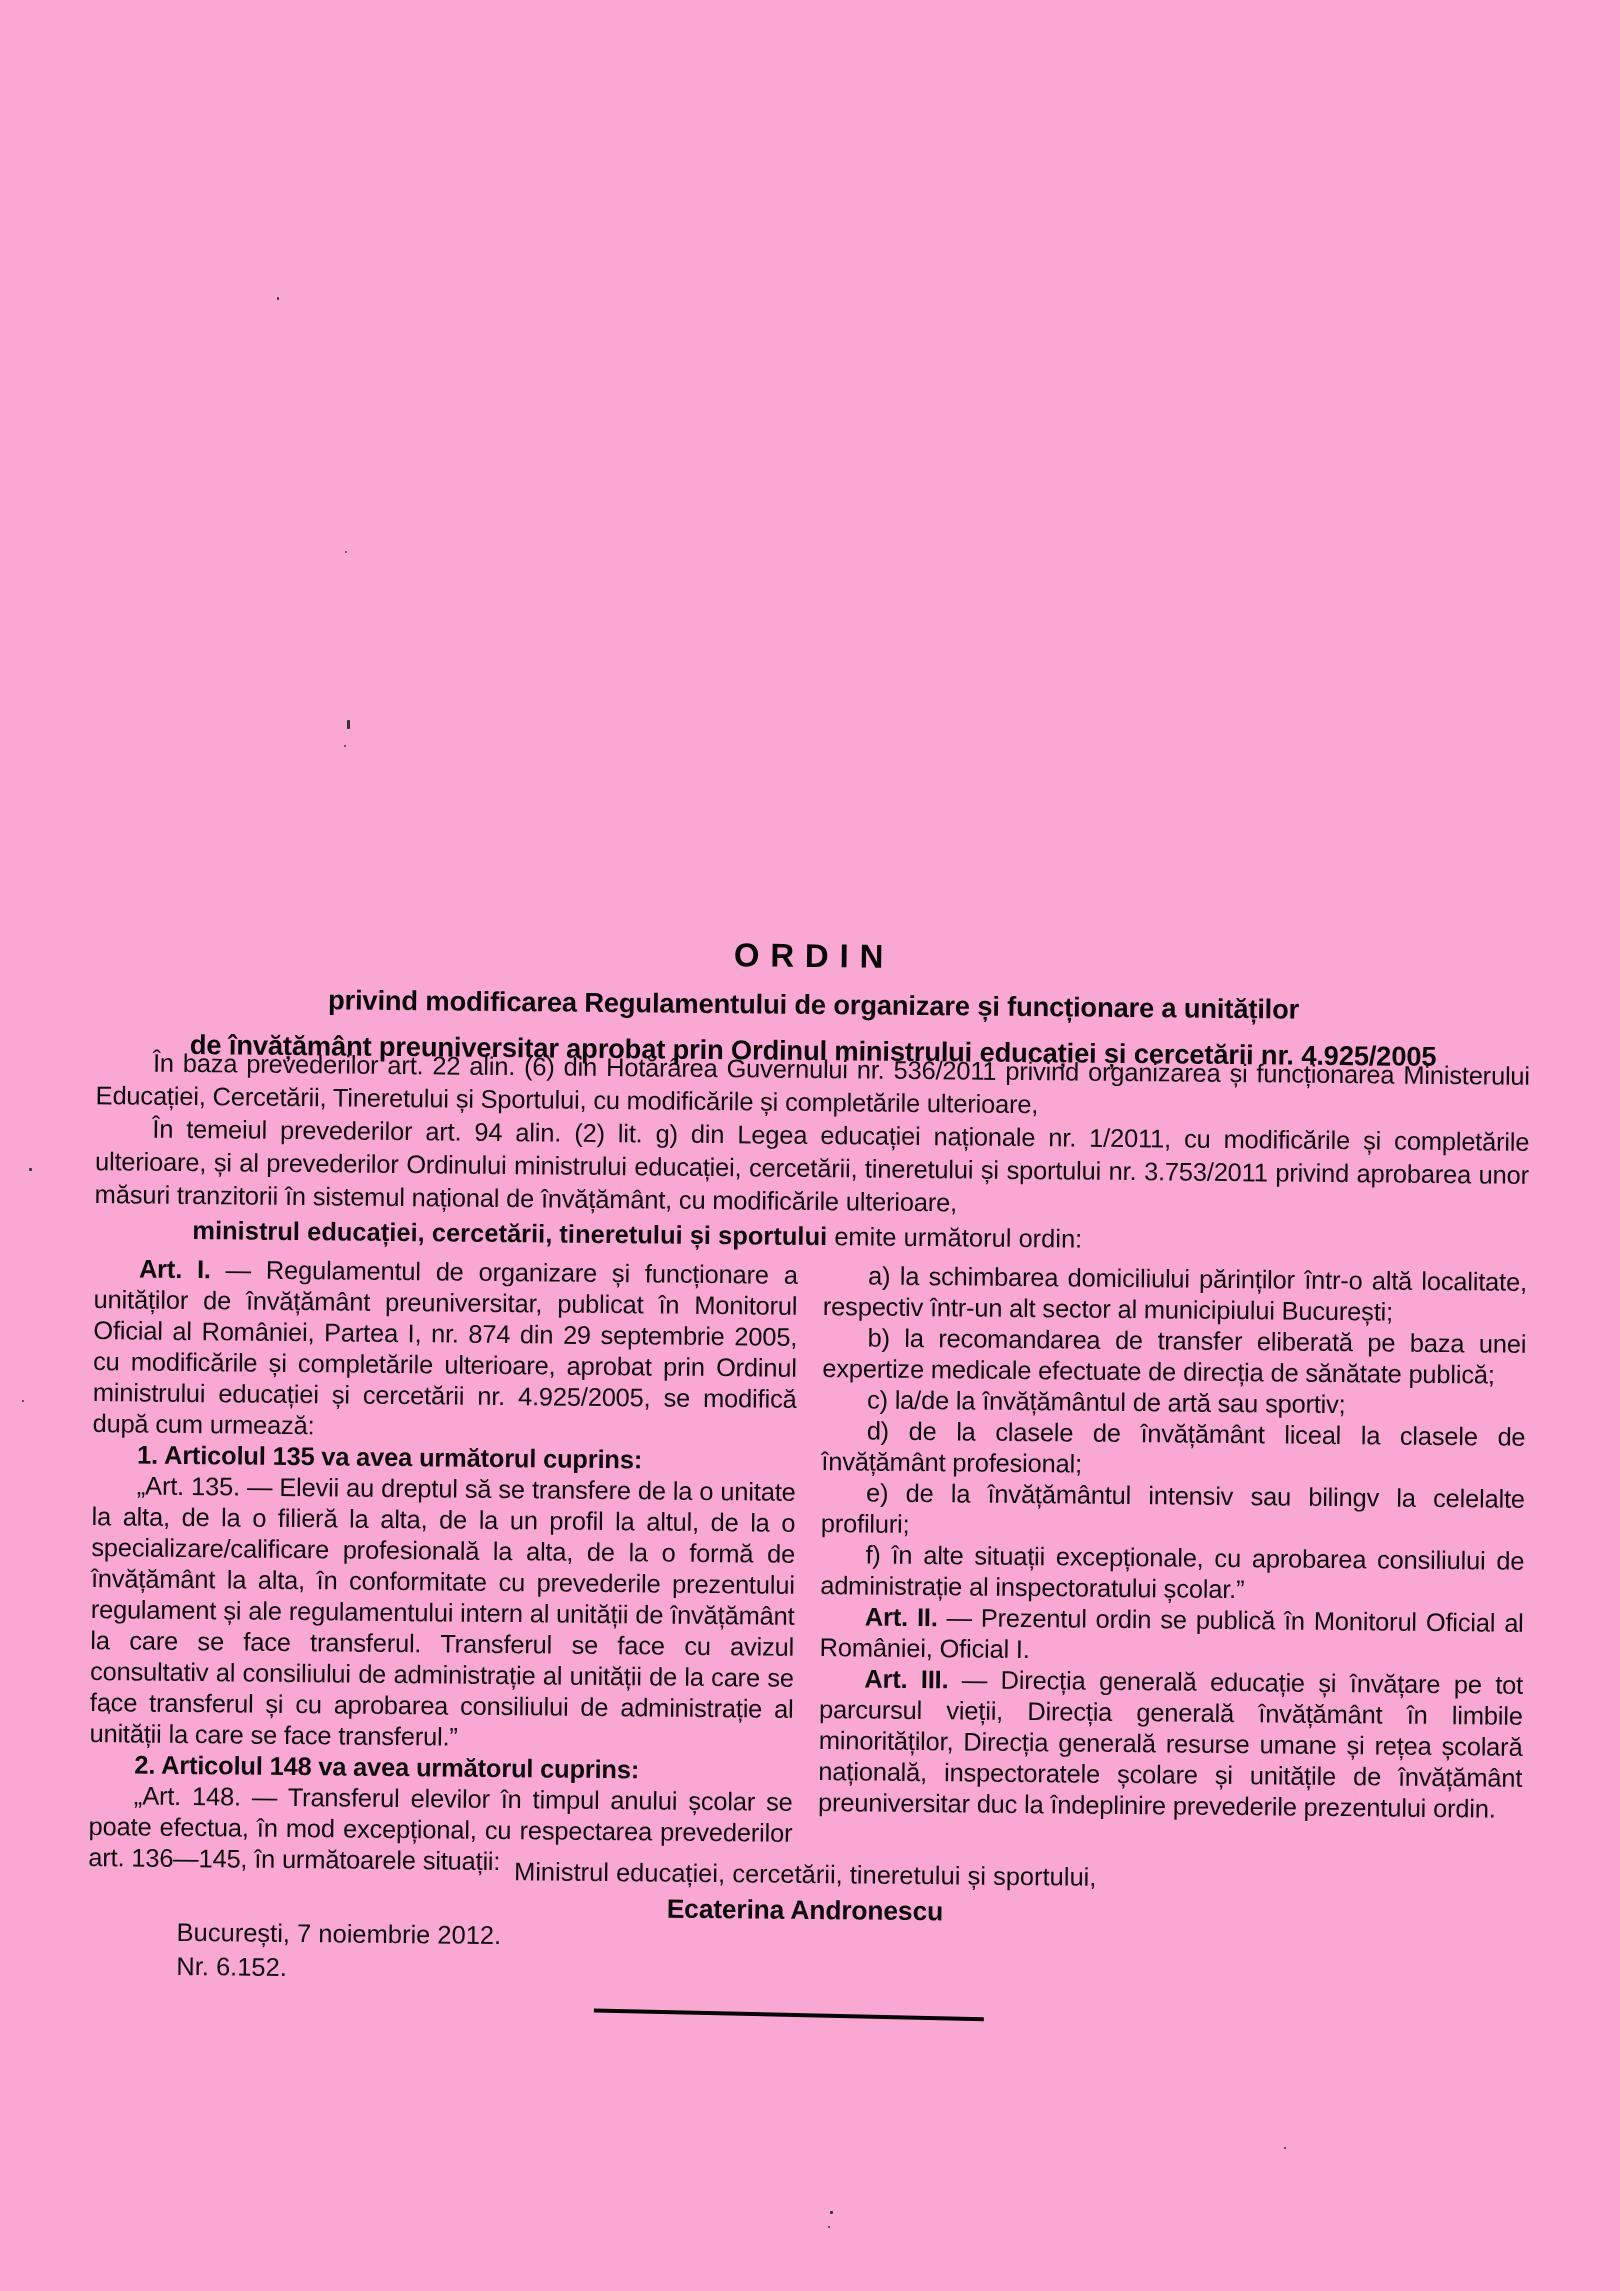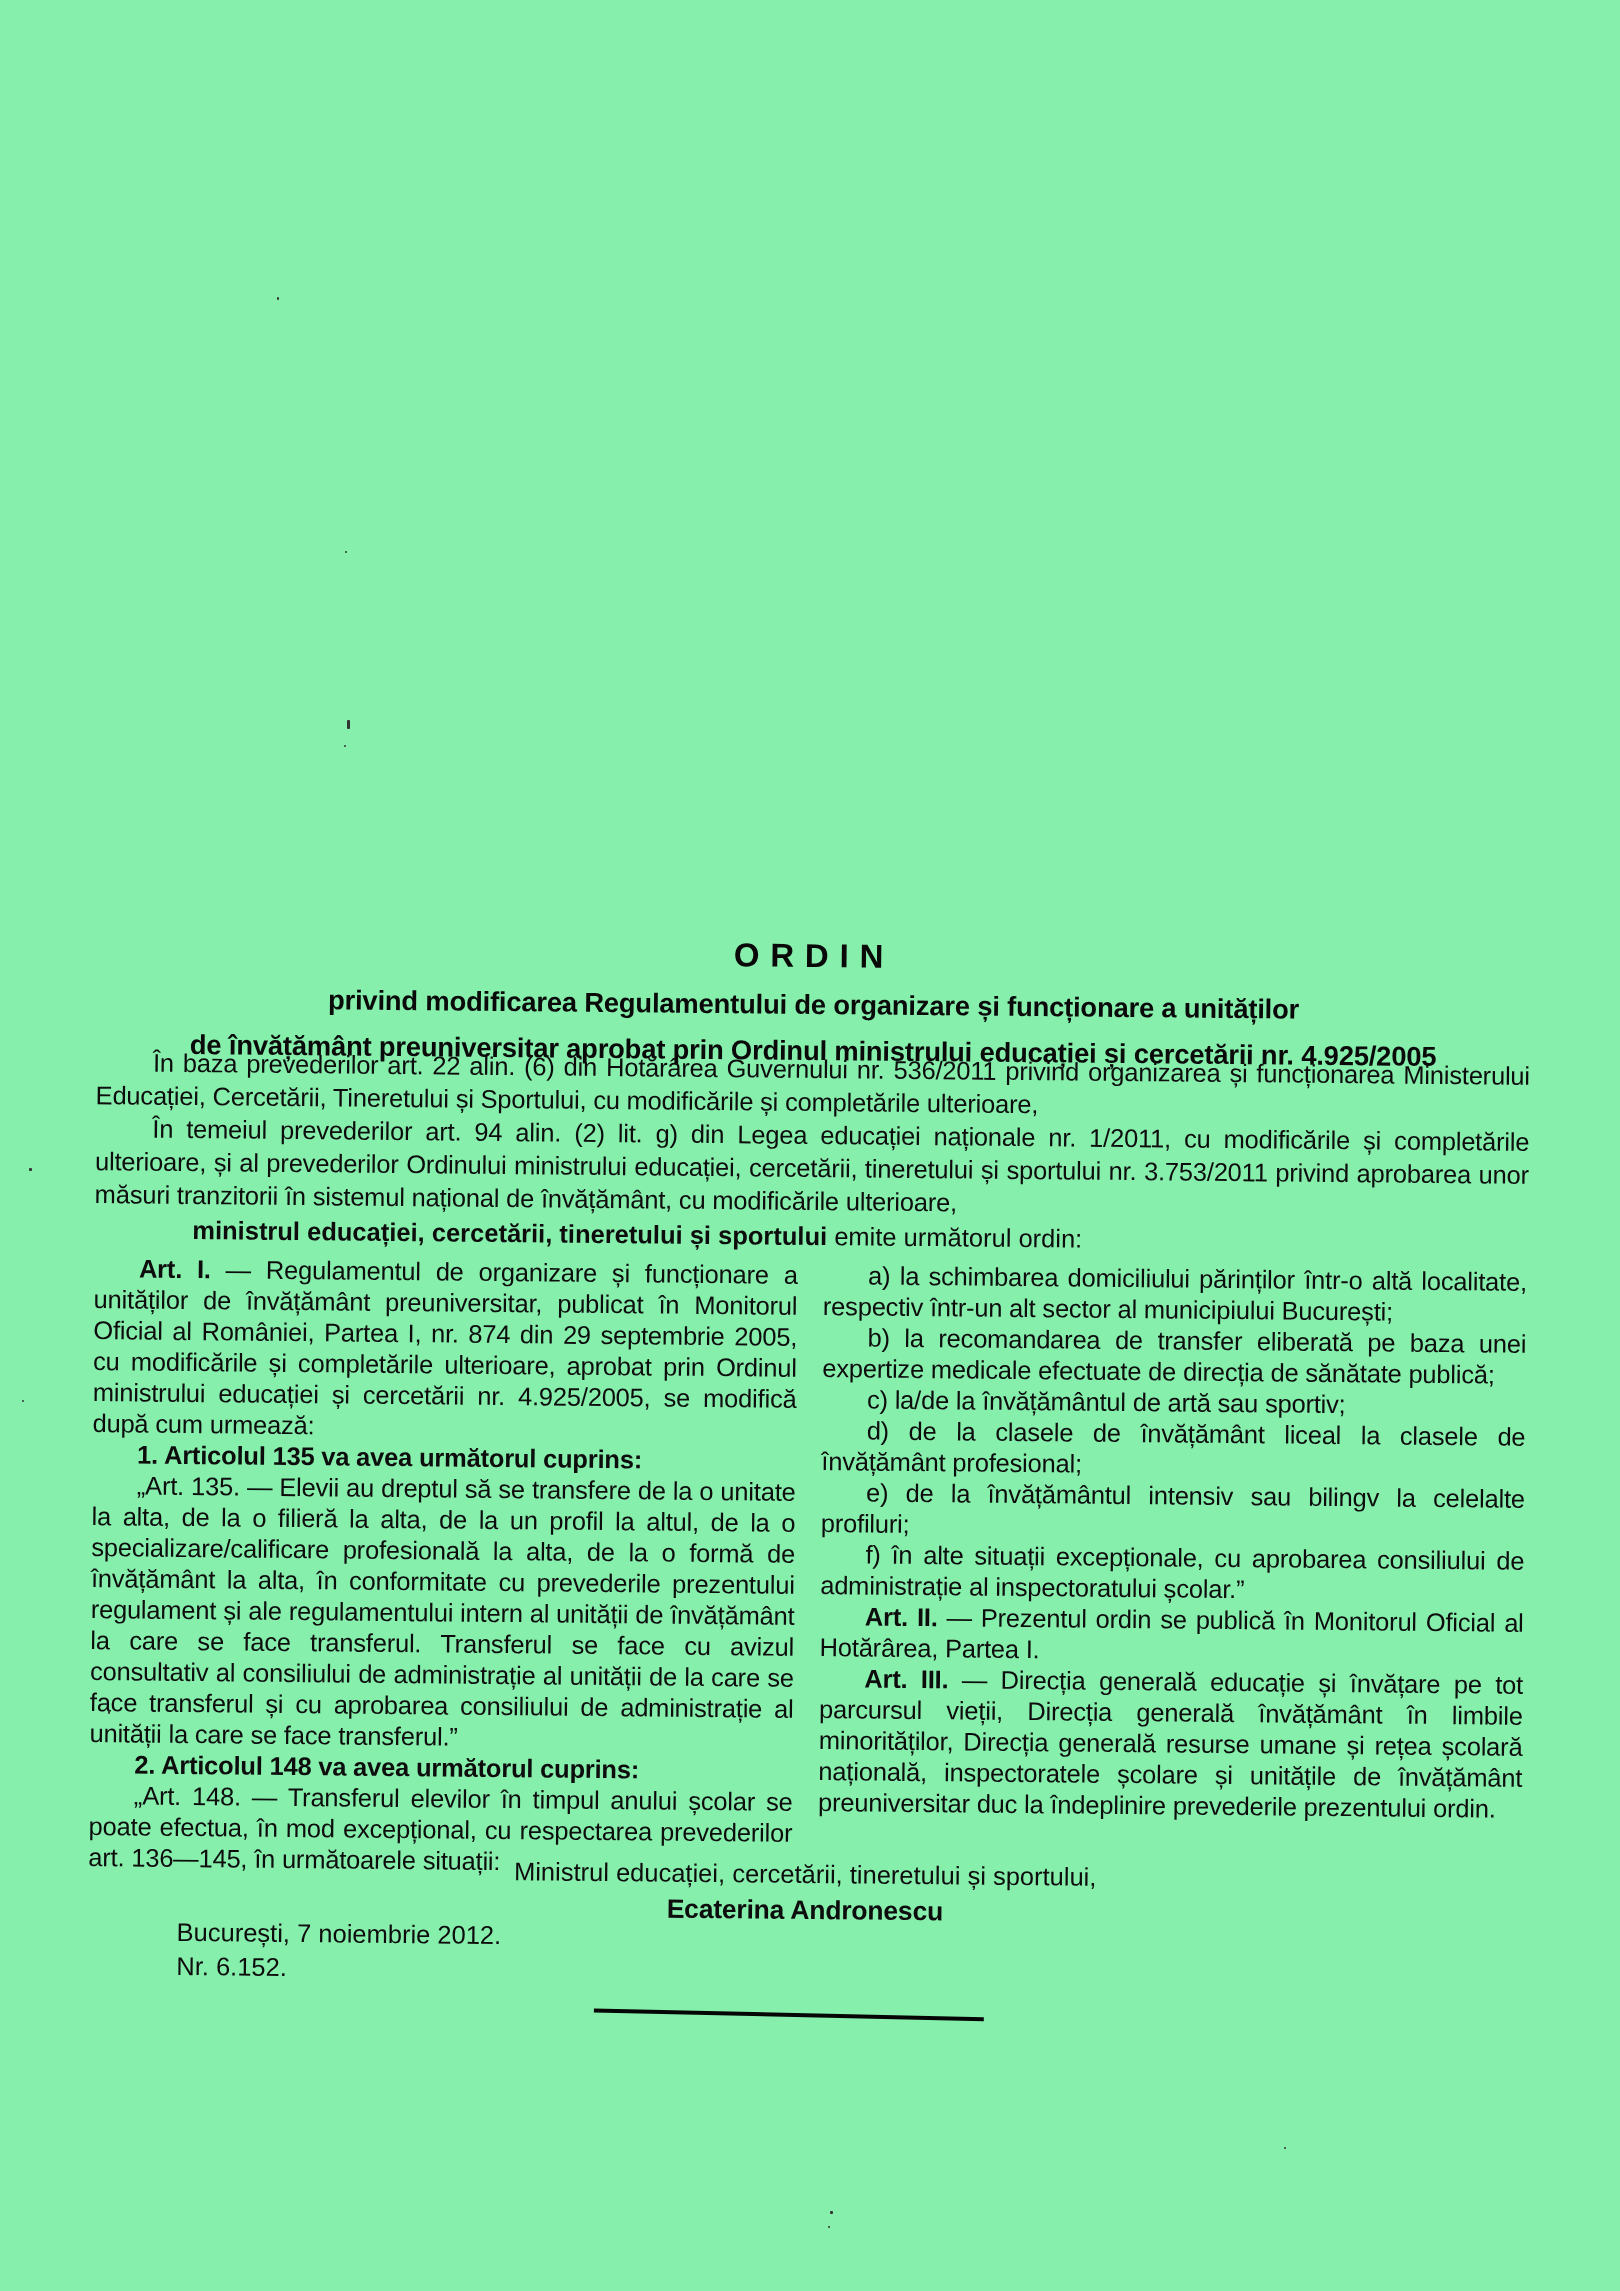--- a/index.html
+++ b/index.html
@@ -4,21 +4,21 @@
 <style>
   html,body{margin:0;padding:0;}
   body{
     width:1620px;height:2292px;
     background:#ffffff;
     font-family:"Liberation Sans", sans-serif;
     color:#0d0d0d;
     position:relative;
     overflow:hidden;
   }
-  .page{position:absolute;inset:0;background:#86efac;}
+  .page{position:absolute;inset:0;background:#f9a8d4;}
   .content{position:absolute;inset:0;transform:rotate(0.55deg);transform-origin:50% 60%;}
 
   .title{
     position:absolute;top:937px;left:0;width:100%;
     text-align:center;font-weight:bold;font-size:33px;letter-spacing:10.8px;
     color:#090909;
   }
   .subtitle{
     position:absolute;top:982px;left:0;width:100%;
     text-align:center;font-weight:bold;font-size:27.4px;line-height:46px;
@@ -99,21 +99,21 @@
         <p>„Art. 148. — Transferul elevilor în timpul anului școlar se poate efectua, în mod excepțional, cu respectarea prevederilor art. 136—145, în următoarele situații:</p>
       </div>
 
       <div class="col">
         <p>a) la schimbarea domiciliului părinților într-o altă localitate, respectiv într-un alt sector al municipiului București;</p>
         <p>b) la recomandarea de transfer eliberată pe baza unei expertize medicale efectuate de direcția de sănătate publică;</p>
         <p>c) la/de la învățământul de artă sau sportiv;</p>
         <p>d) de la clasele de învățământ liceal la clasele de învățământ profesional;</p>
         <p>e) de la învățământul intensiv sau bilingv la celelalte profiluri;</p>
         <p>f) în alte situații excepționale, cu aprobarea consiliului de administrație al inspectoratului școlar.”</p>
-        <p><span class="bold">Art. II.</span><span> — Prezentul ordin se publică în Monitorul Oficial al Hotărârea, Partea I.</span></p>
+        <p><span class="bold">Art. II.</span><span> — Prezentul ordin se publică în Monitorul Oficial al României, Oficial I.</span></p>
         <p><span class="bold">Art. III.</span><span> — Direcția generală educație și învățare pe tot parcursul vieții, Direcția generală învățământ în limbile minorităților, Direcția generală resurse umane și rețea școlară națională, inspectoratele școlare și unitățile de învățământ preuniversitar duc la îndeplinire prevederile prezentului ordin.</span></p>
       </div>
 
     </div>
 
     <div class="signature">
       <div>Ministrul educației, cercetării, tineretului și sportului,</div>
       <div class="name">Ecaterina Andronescu</div>
     </div>
 

